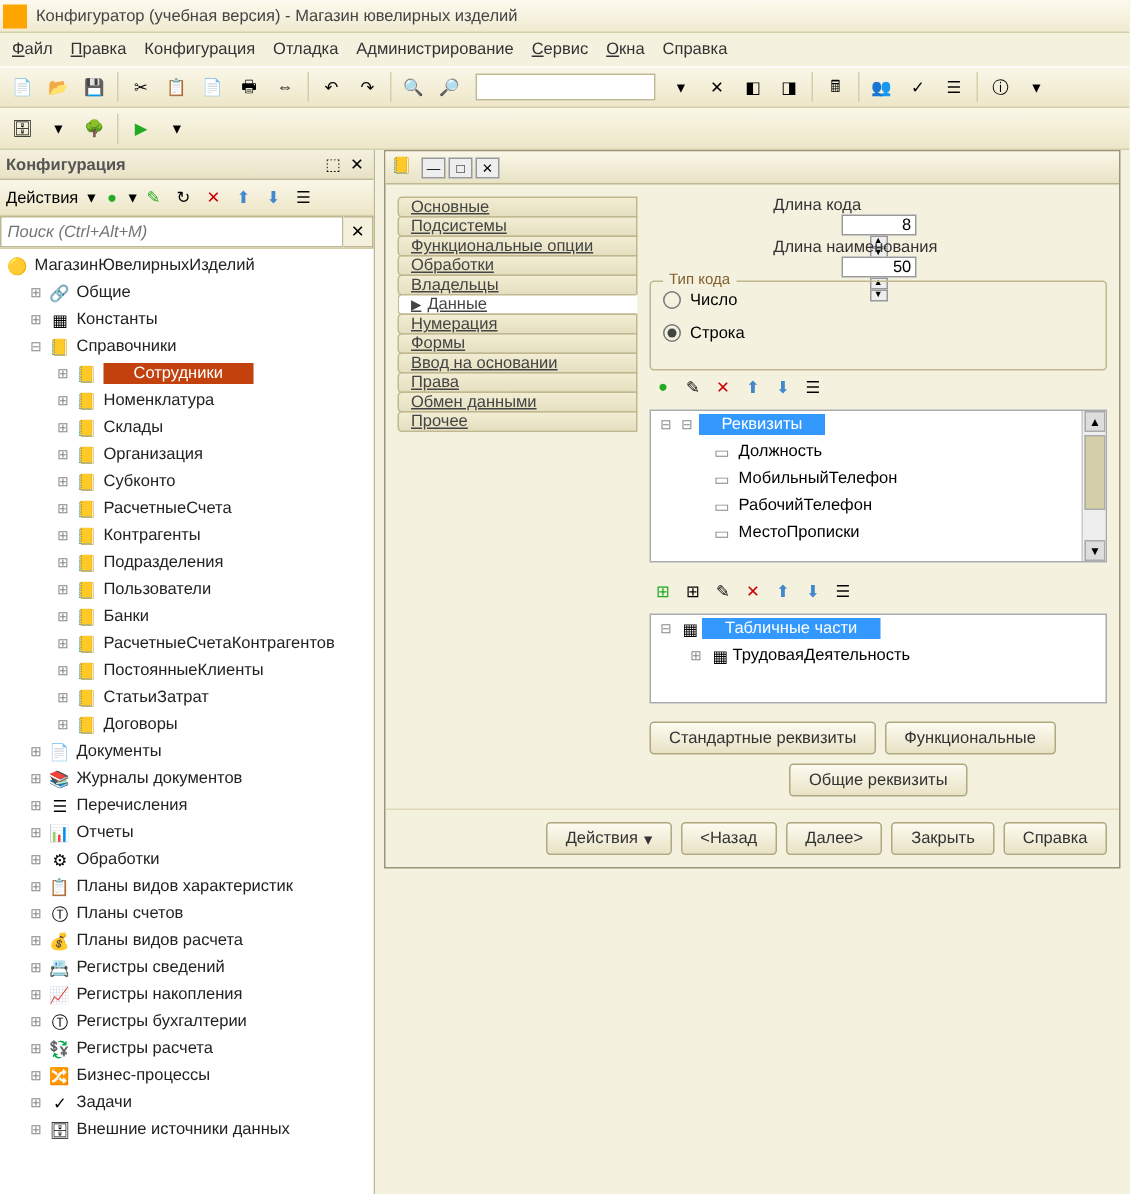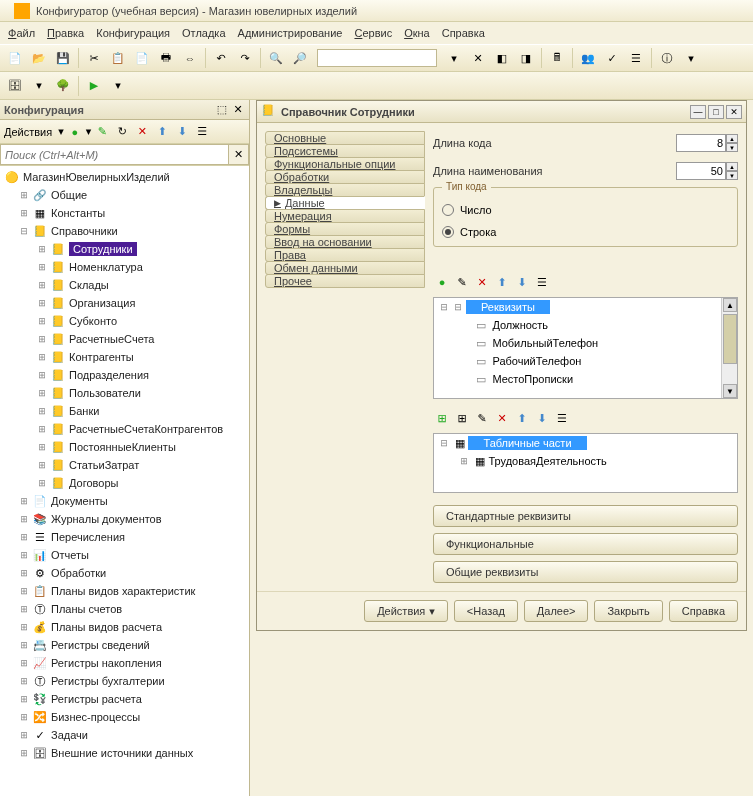--- a/index.html
+++ b/index.html
@@ -1,18 +1,18 @@
 <!DOCTYPE html>
 <html><head>
 <meta charset="utf-8">
 <style>
 * { box-sizing: border-box; margin: 0; padding: 0; font-family: Arial, sans-serif; font-size: 11px; }
 body { background: #f5f1df; width: 753px; height: 796px; overflow: hidden; }
 
-.titlebar { height: 22px; background: linear-gradient(#fdfbf0, #f0ead0); display: flex; align-items: center; padding: 0 14px; border-bottom: 1px solid #d4cfa8; }
+.titlebar { height: 22px; background: linear-gradient(#fdfbf0, #f0ead0); display: flex; align-items: center; padding: 0 2px; border-bottom: 1px solid #d4cfa8; }
 .titlebar-icon { width: 16px; height: 16px; background: #ffa500; margin-right: 6px; display: inline-block; }
 .titlebar-text { color: #444; }
 
 .menubar { height: 22px; background: #f5f1df; display: flex; align-items: center; padding: 0 8px; gap: 12px; }
 .menubar span { color: #333; cursor: default; }
 .menubar span u { text-decoration: underline; }
 
 .toolbar { height: 28px; background: linear-gradient(#faf7e8, #ede6c8); border-top: 1px solid #fff; border-bottom: 1px solid #d4cfa8; display: flex; align-items: center; padding: 0 4px; gap: 2px; }
 .toolbar2 { height: 28px; background: linear-gradient(#faf7e8, #ede6c8); border-bottom: 1px solid #d4cfa8; display: flex; align-items: center; padding: 0 4px; gap: 2px; }
 .tb-btn { width: 22px; height: 22px; display: flex; align-items: center; justify-content: center; border-radius: 2px; }
@@ -31,64 +31,64 @@
 .lp-search input { flex: 1; border: 1px solid #c0b890; padding: 2px 4px; font-style: italic; color: #aaa; background: #fff; }
 .lp-search-x { width: 20px; display: flex; align-items: center; justify-content: center; border: 1px solid #c0b890; border-left: none; background: #f5f1df; }
 
 .tree { flex: 1; overflow: auto; background: #fff; padding: 2px 0; }
 .tree-item { display: flex; align-items: center; height: 18px; padding-left: 4px; white-space: nowrap; }
 .tree-item.l1 { padding-left: 18px; }
 .tree-item.l2 { padding-left: 36px; }
 .tree-exp { width: 12px; height: 12px; display: inline-flex; align-items: center; justify-content: center; color: #888; margin-right: 2px; font-size: 9px; }
 .tree-icon { width: 16px; height: 16px; margin-right: 3px; display: inline-flex; align-items: center; justify-content: center; }
 .tree-label { color: #222; }
-.tree-label.selected { background: #4c1d95; color: #fff; padding: 1px 4px; }
+.tree-label.selected { background: #c2410c; color: #fff; padding: 1px 20px; }
 
 
 .right-area { flex: 1; background: #f5f1df; position: relative; }
 .dialog { position: absolute; left: 6px; top: 0; right: 6px; background: #f5f1df; border: 1px solid #9a9478; }
 .dlg-title { height: 22px; background: linear-gradient(#faf7e8, #e8e2c5); display: flex; align-items: center; padding: 0 4px; border-bottom: 1px solid #c0b890; }
 .dlg-title-icon { width: 16px; height: 16px; margin-right: 4px; }
 .dlg-title-text { flex: 1; font-weight: bold; color: #444; }
 .dlg-win-btns { display: flex; gap: 2px; }
 .dlg-win-btn { width: 16px; height: 14px; border: 1px solid #999; background: #eee; display: flex; align-items: center; justify-content: center; font-size: 9px; }
 
 .dlg-body { display: flex; padding: 8px; gap: 8px; }
 .dlg-tabs { width: 160px; display: flex; flex-direction: column; gap: 0; }
 .dlg-tab { height: 14px; background: linear-gradient(#f2edd3, #e5dfc0); border: 1px solid #c0b890; border-radius: 3px 0 0 3px; display: flex; align-items: center; padding: 0 8px; margin-bottom: -1px; color: #444; text-decoration: underline; }
 .dlg-tab.active { background: #fff; border-right: 1px solid #fff; font-weight: normal; }
 .dlg-tab .arrow { margin-right: 4px; font-size: 9px; }
 
 .dlg-content { flex: 1; background: #f5f1df; }
-.field-row { display: flex; align-items: center; height: 24px; margin-bottom: 4px; }
+.field-row { display: flex; align-items: center; height: 24px; margin-bottom: 4px; flex-direction: column; }
 .field-label { width: 140px; color: #333; }
 .field-input { width: 50px; height: 18px; border: 1px solid #999; text-align: right; padding-right: 2px; background: #fff; }
 .spinner { width: 12px; height: 18px; display: flex; flex-direction: column; }
 .spinner div { flex: 1; border: 1px solid #999; background: #eee; font-size: 6px; display: flex; align-items: center; justify-content: center; }
 
-.fieldsets { display: flex; gap: 8px; margin-bottom: 24px; }
+.fieldsets { display: flex; gap: 8px; margin-bottom: 0; }
 .fieldset { flex: 1; border: 1px solid #c0b890; border-radius: 3px; padding: 6px 8px 8px; position: relative; }
 .fieldset-title { position: absolute; top: -7px; left: 8px; background: #f5f1df; padding: 0 4px; color: #806030; font-size: 10px; }
-.radio-row { display: flex; align-items: flex-end; height: 22px; gap: 6px; }
+.radio-row { display: flex; align-items: flex-start; height: 22px; gap: 6px; }
 .radio { width: 12px; height: 12px; border: 1px solid #777; border-radius: 50%; display: flex; align-items: center; justify-content: center; }
 .radio.checked::after { content: ''; width: 6px; height: 6px; background: #444; border-radius: 50%; }
 
 .mini-toolbar { height: 22px; display: flex; align-items: center; gap: 2px; margin-bottom: 4px; }
 .mini-btn { width: 18px; height: 18px; display: flex; align-items: center; justify-content: center; }
 
 .inner-tree { border: 1px solid #aaa; background: #fff; height: 102px; overflow: auto; position: relative; }
 .inner-tree2 { border: 1px solid #aaa; background: #fff; height: 60px; overflow: auto; }
 .it-row { display: flex; align-items: center; height: 18px; padding-left: 4px; }
 .it-row.l1 { padding-left: 24px; }
 .it-label.sel { background: #3399ff; color: #fff; padding: 1px 15px; }
 .scrollbar-v { position: absolute; right: 0; top: 0; bottom: 0; width: 16px; background: #eee; border-left: 1px solid #ccc; }
 .scroll-thumb { position: absolute; top: 16px; width: 14px; left: 1px; height: 50px; background: #d4cfa8; border: 1px solid #aaa; }
 .scroll-arr { position: absolute; width: 14px; height: 14px; left: 1px; background: #ddd; border: 1px solid #aaa; display: flex; align-items: center; justify-content: center; font-size: 8px; }
 
-.btn-row { display: flex; gap: 6px; margin-top: 12px; flex-direction: column; }
+.btn-row { display: flex; gap: 6px; margin-top: 12px; }
 .btn { height: 22px; padding: 0 12px; background: linear-gradient(#fdfbf0, #e8e2c5); border: 1px solid #b0a880; border-radius: 3px; display: flex; align-items: center; color: #333; }
 
 .dlg-footer { display: flex; gap: 6px; padding: 8px; justify-content: flex-end; border-top: 1px solid #ddd7b8; }
 </style>
 </head>
 <body>
 
 <div class="titlebar">
   <span class="titlebar-icon"></span>
   <span class="titlebar-text">Конфигуратор (учебная версия) - Магазин ювелирных изделий</span>
@@ -339,21 +339,20 @@
             <span class="tree-label">Внешние источники данных</span>
           </div>
         </div>
     </div>
   </div>
 
   <div class="right-area">
     <div class="dialog">
       <div class="dlg-title">
         <span class="dlg-title-icon">📒</span>
-        <span class="dlg-title-text">Справочник Сотрудники</span>
         <div class="dlg-win-btns">
           <div class="dlg-win-btn">—</div>
           <div class="dlg-win-btn">□</div>
           <div class="dlg-win-btn">✕</div>
         </div>
       </div>
       <div class="dlg-body">
         <div class="dlg-tabs" id="dlg-tabs">
             <div class="dlg-tab">Основные</div>
             <div class="dlg-tab">Подсистемы</div>

